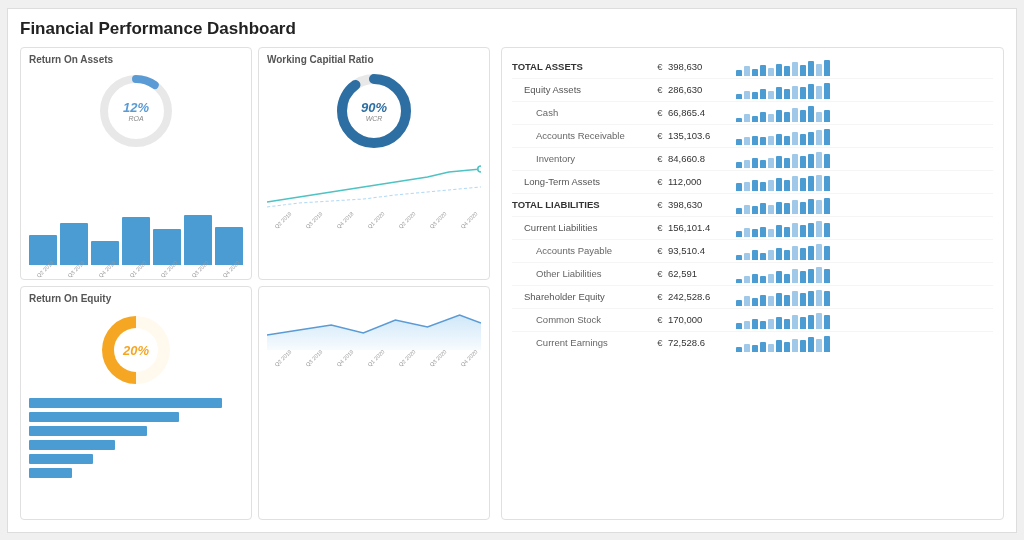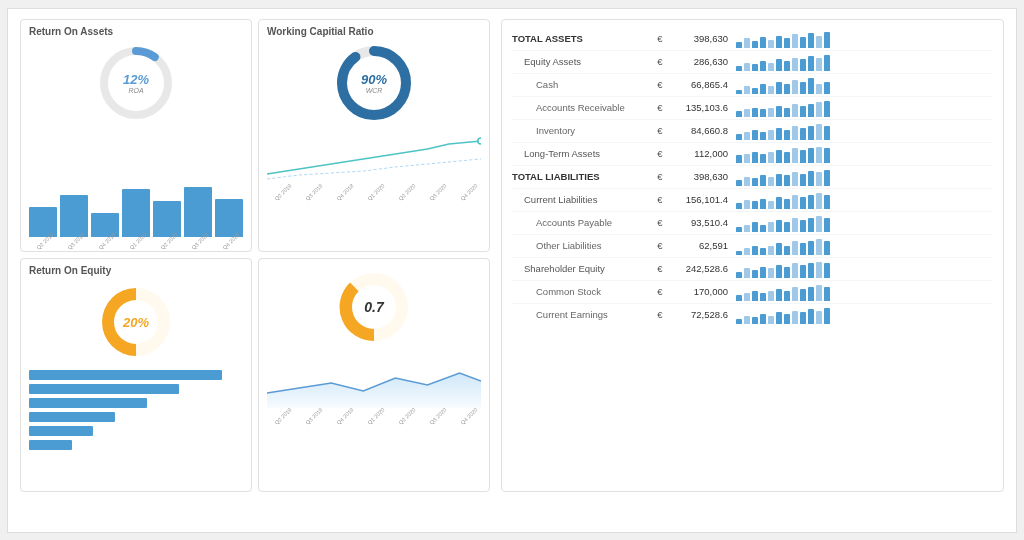--- a/index.html
+++ b/index.html
@@ -178,21 +178,21 @@
     .bs-currency {
       font-size: 9.5px;
       color: #555;
       width: 16px;
       text-align: center;
     }
     .bs-value {
       font-size: 9.5px;
       color: #333;
       width: 60px;
-      text-align: right;
+      text-align: left;
     }
     .bs-sparkline {
       margin-left: 8px;
       flex: 1;
       display: flex;
       align-items: center;
     }
     
     .spark-bars {
       display: flex;
@@ -208,20 +208,21 @@
 
     
     .gauge-roe .gauge-label { color: #f5a623; }
     
     .gauge-de .gauge-label { color: #333; }
   </style>
 </head>
 <body>
 
 <div class="dashboard">
+  <div class="dashboard-title">Financial Performance Dashboard</div>
   <div class="main-content">
 
     <div class="left-panels">
 
       <div class="panel">
         <div class="panel-title">Return On Assets</div>
         <div class="panel-body">
           <div class="gauge-container">
             <svg width="80" height="80" viewBox="0 0 80 80">
               <circle cx="40" cy="40" r="32" fill="none" stroke="#e8e8e8" stroke-width="8"></circle>
@@ -316,30 +317,20 @@
               </div>
             <div class="hbar-row">
                 <div class="hbar" style="width:20%;"></div>
               </div>
           </div>
         </div>
       </div>
 
       <div class="panel">
         <div class="panel-body">
-          <div class="gauge-container gauge-de" style="width:80px;height:80px;">
-            <svg width="80" height="80" viewBox="0 0 80 80">
-              <circle cx="40" cy="40" r="34" fill="#fff9ee"></circle>
-              <path d="M 40 40 L 6 40 A 34 34 0 0 1 64.5 16 Z" fill="#f5a623"></path>
-              <circle cx="40" cy="40" r="22" fill="white"></circle>
-            </svg>
-            <div class="gauge-label">
-              <span style="color:#333;font-size:14px;font-weight:700;">0.7</span>
-            </div>
-          </div>
           <div class="area-chart-wrap">
             <svg width="100%" height="55" viewBox="0 0 200 55" preserveAspectRatio="none">
               <defs>
                 <linearGradient id="areaGrad" x1="0" y1="0" x2="0" y2="1">
                   <stop offset="0%" stop-color="#b0d8f5" stop-opacity="0.6"></stop>
                   <stop offset="100%" stop-color="#b0d8f5" stop-opacity="0.1"></stop>
                 </linearGradient>
               </defs>
               <polygon points="0,40 30,35 60,30 90,38 120,25 150,32 180,20 200,28 200,55 0,55" fill="url(#areaGrad)"></polygon>
               <polyline points="0,40 30,35 60,30 90,38 120,25 150,32 180,20 200,28" fill="none" stroke="#5b9bd5" stroke-width="1.5"></polyline>

